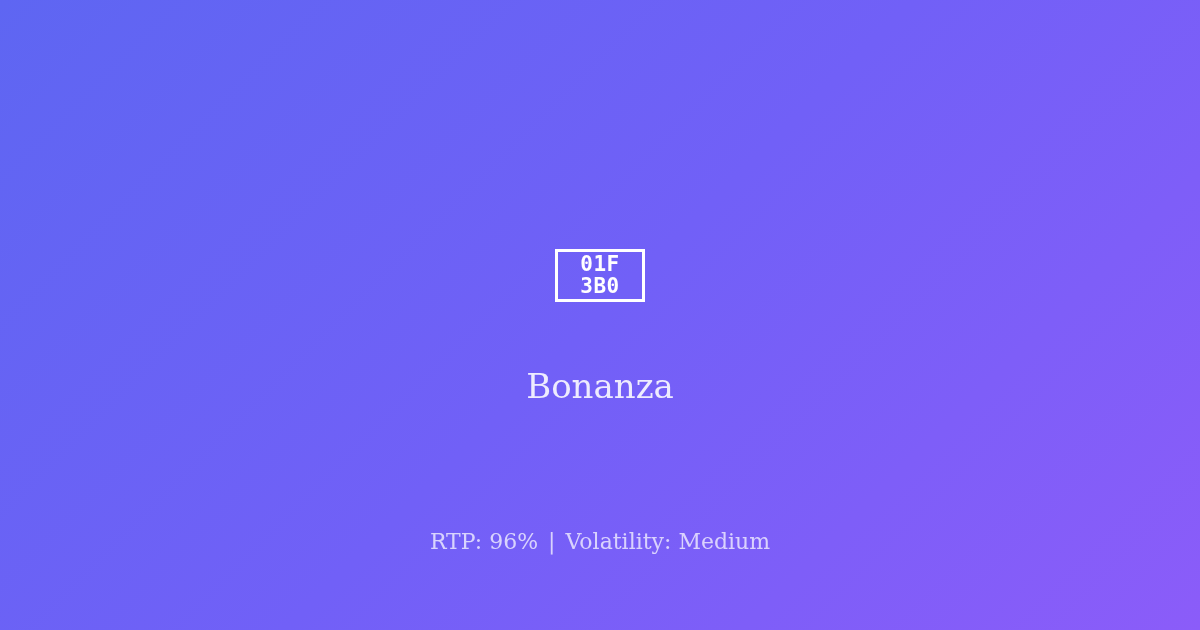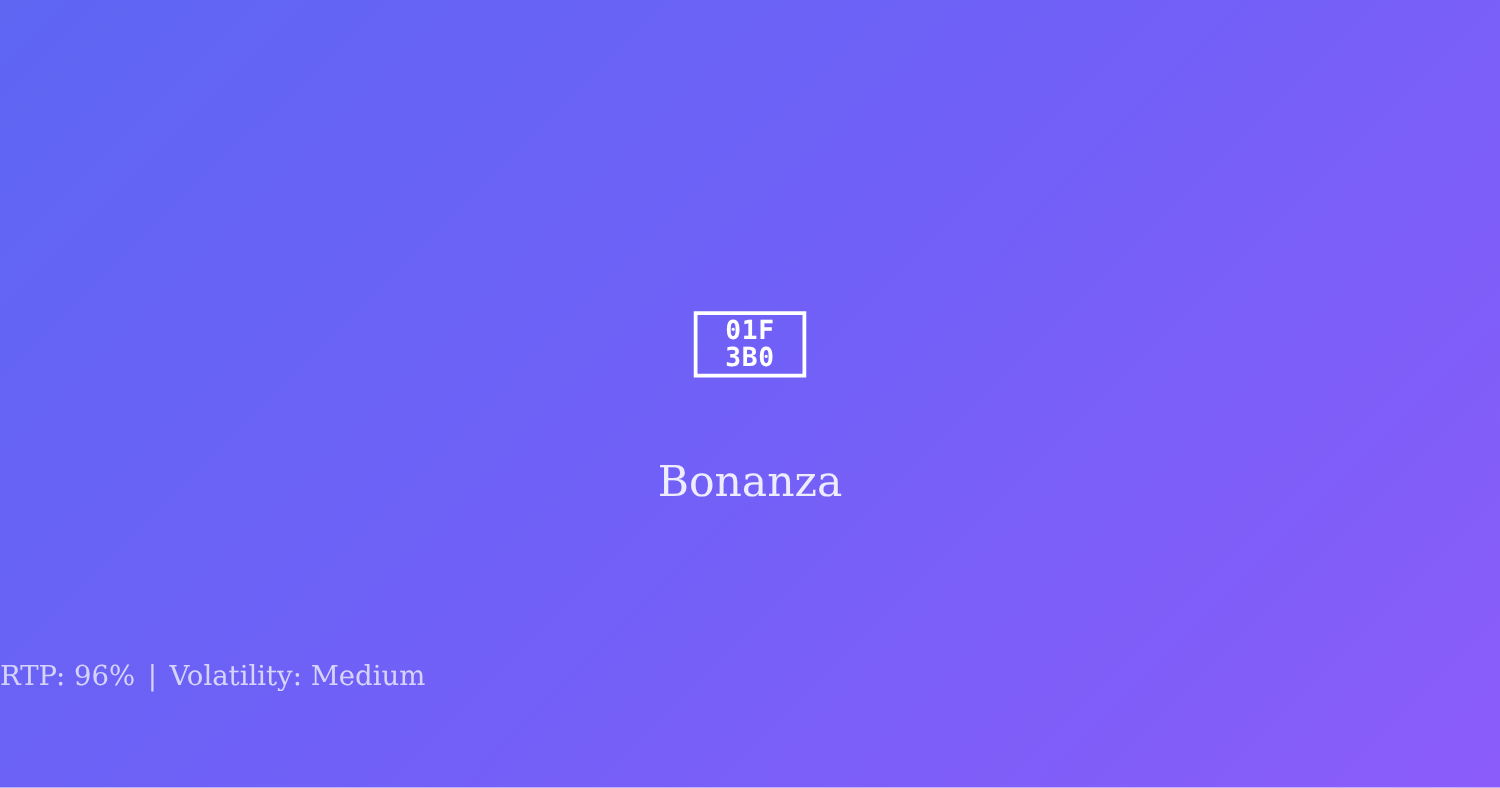--- a/index.html
+++ b/index.html
@@ -87,21 +87,21 @@
     color: rgba(255, 255, 255, 0.88);
     white-space: nowrap;
   }
 
   
   #game-stats {
     position: absolute;
     left: 0;
     right: 0;
     top: 526px;
-    text-align: left;
+    text-align: center;
     font-family: "DejaVu Serif", "Liberation Serif", serif;
     font-weight: 400;
     font-size: 22px;
     line-height: 32px;
     color: rgba(255, 255, 255, 0.72);
     white-space: nowrap;
   }
   #game-stats .sep {
     padding: 0 3px;
   }

